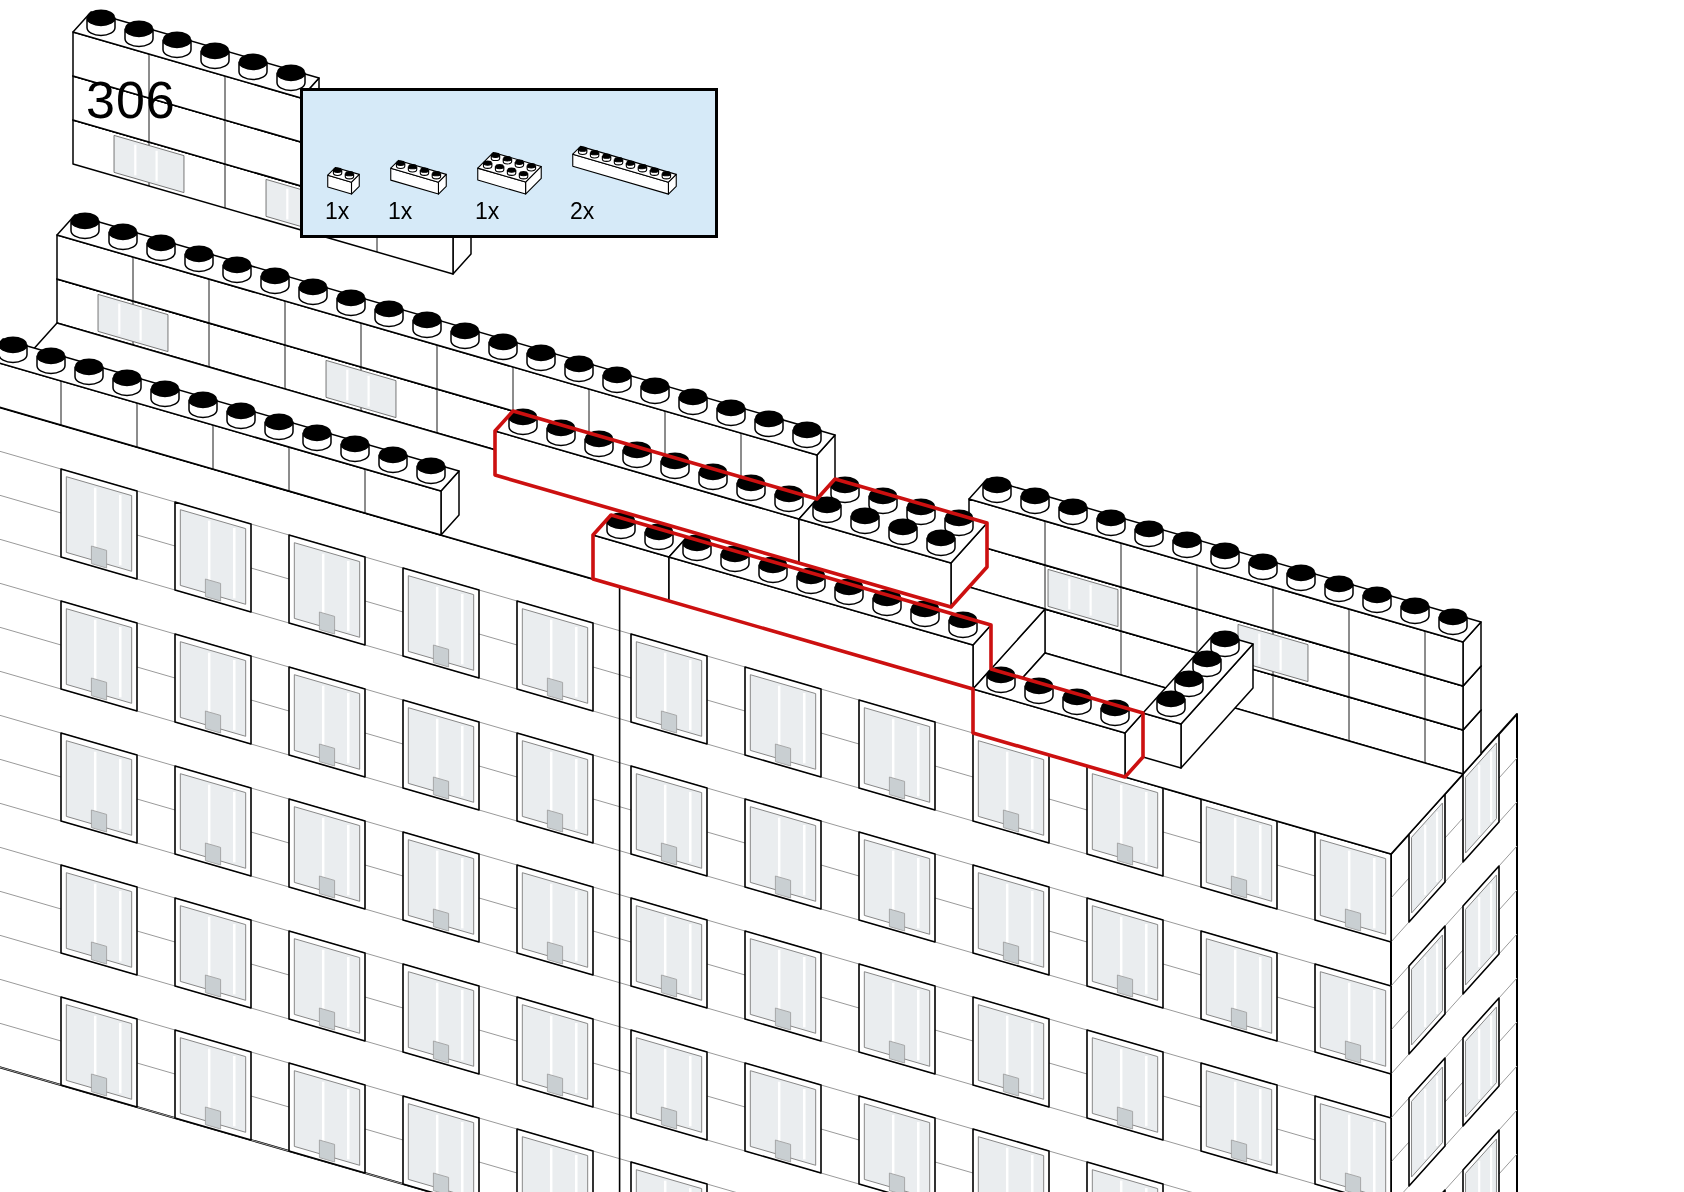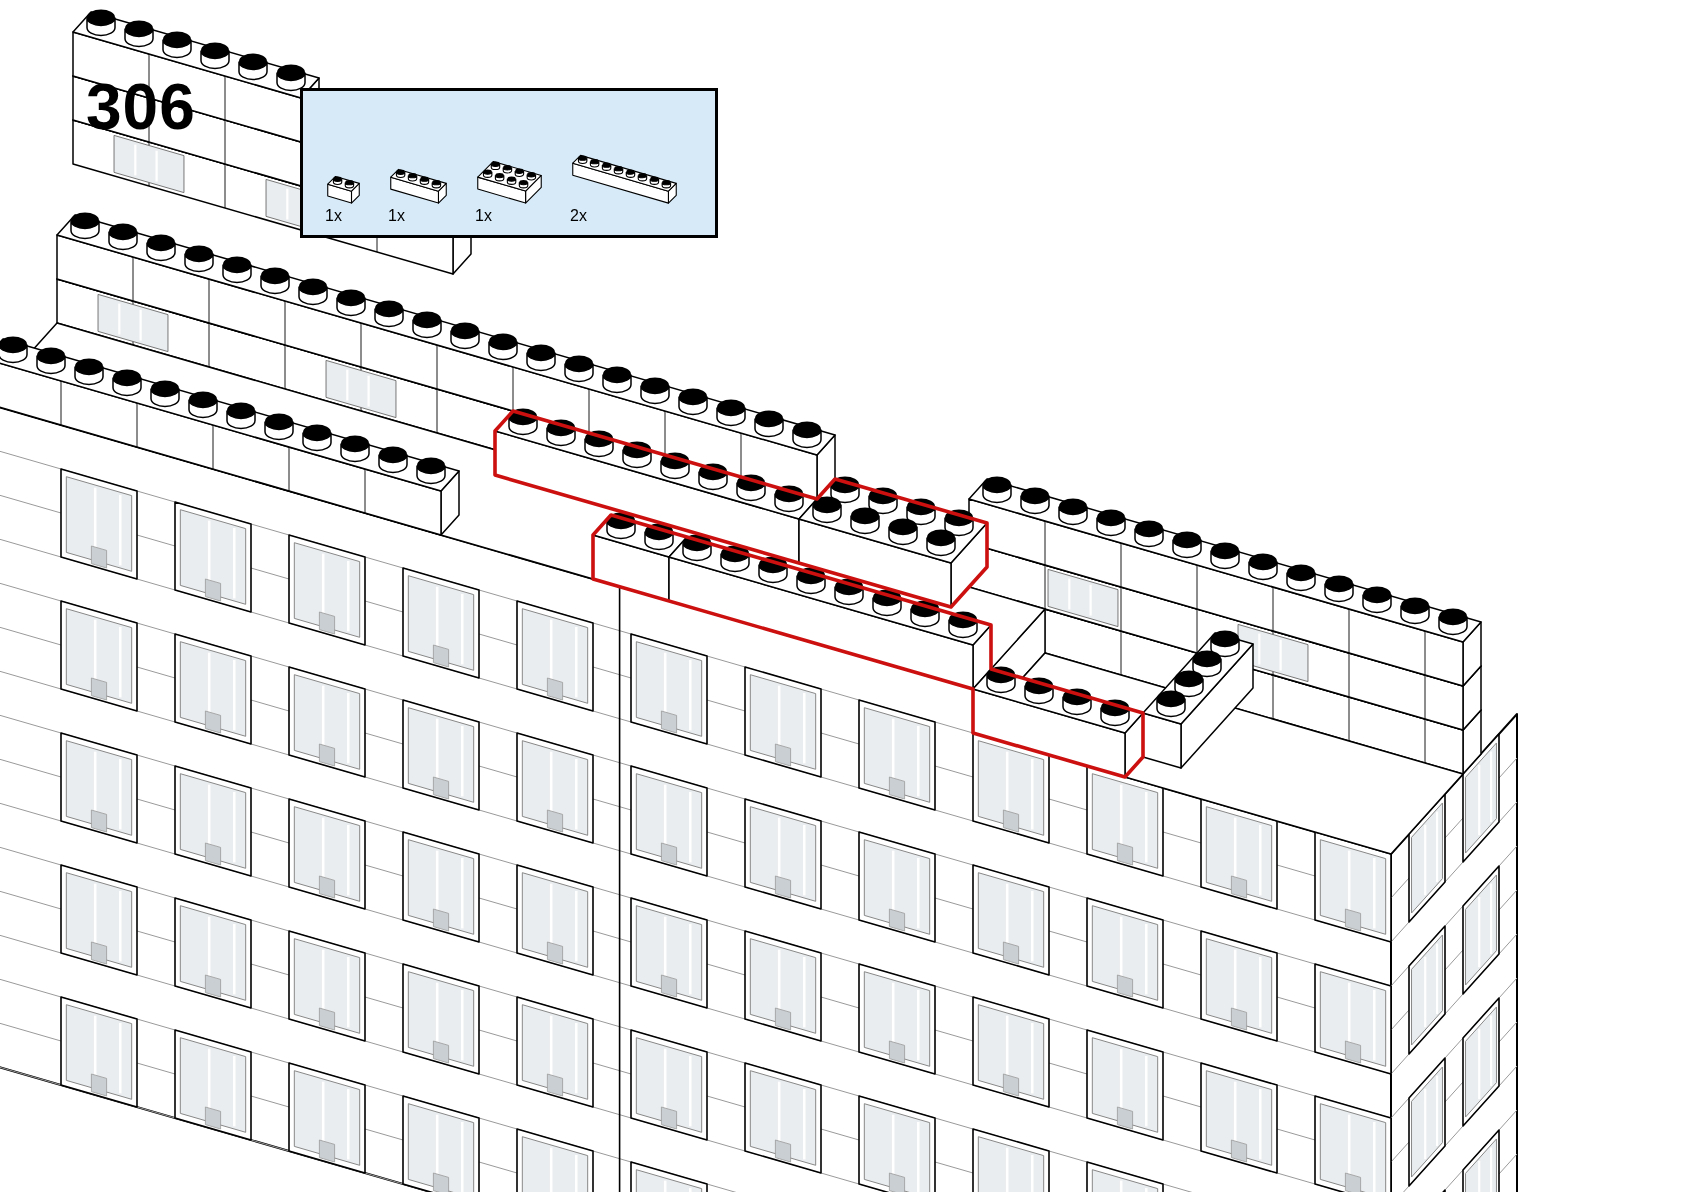--- a/index.html
+++ b/index.html
@@ -1,25 +1,25 @@
 <!DOCTYPE html>
 <html><head>
 <meta charset="utf-8">
 <style>
   html,body{margin:0;padding:0;background:#fff;}
   .page{position:relative;width:1684px;height:1192px;background:#fff;overflow:hidden;
         font-family:"Liberation Sans",sans-serif;}
   .page svg.scene{position:absolute;left:0;top:0;}
-  .step-number{position:absolute;left:86px;top:70px;font-size:64px;font-weight:bold;
+  .step-number{position:absolute;left:86px;top:70px;font-size:52px;font-weight:normal;
                color:#000;letter-spacing:1px;z-index:5;}
   .parts-box{position:absolute;left:300px;top:88px;width:418px;height:150px;
              border:3px solid #000;box-sizing:border-box;z-index:4;
              display:flex;align-items:flex-end;gap:26px;padding:14px 20px 10px 22px;}
   .part{display:flex;flex-direction:column;align-items:flex-start;}
-  .part-qty{font-size:16px;color:#000;margin-top:2px;}
+  .part-qty{font-size:23px;color:#000;margin-top:2px;}
 </style>
 </head>
 <body>
 
 <div class="page">
 
   <svg class="scene" id="scene" width="1684" height="1192" viewBox="0 0 1684 1192">
       <g>
         <polygon points="-15,403 973,689 973,733 1391,854 1391,1470 -15,1063" fill="#fff" stroke="#000" stroke-width="2" stroke-linejoin="round"></polygon>
         <line x1="-15" y1="447" x2="973" y2="733" stroke="#9a9a9a" stroke-width="1"></line>

